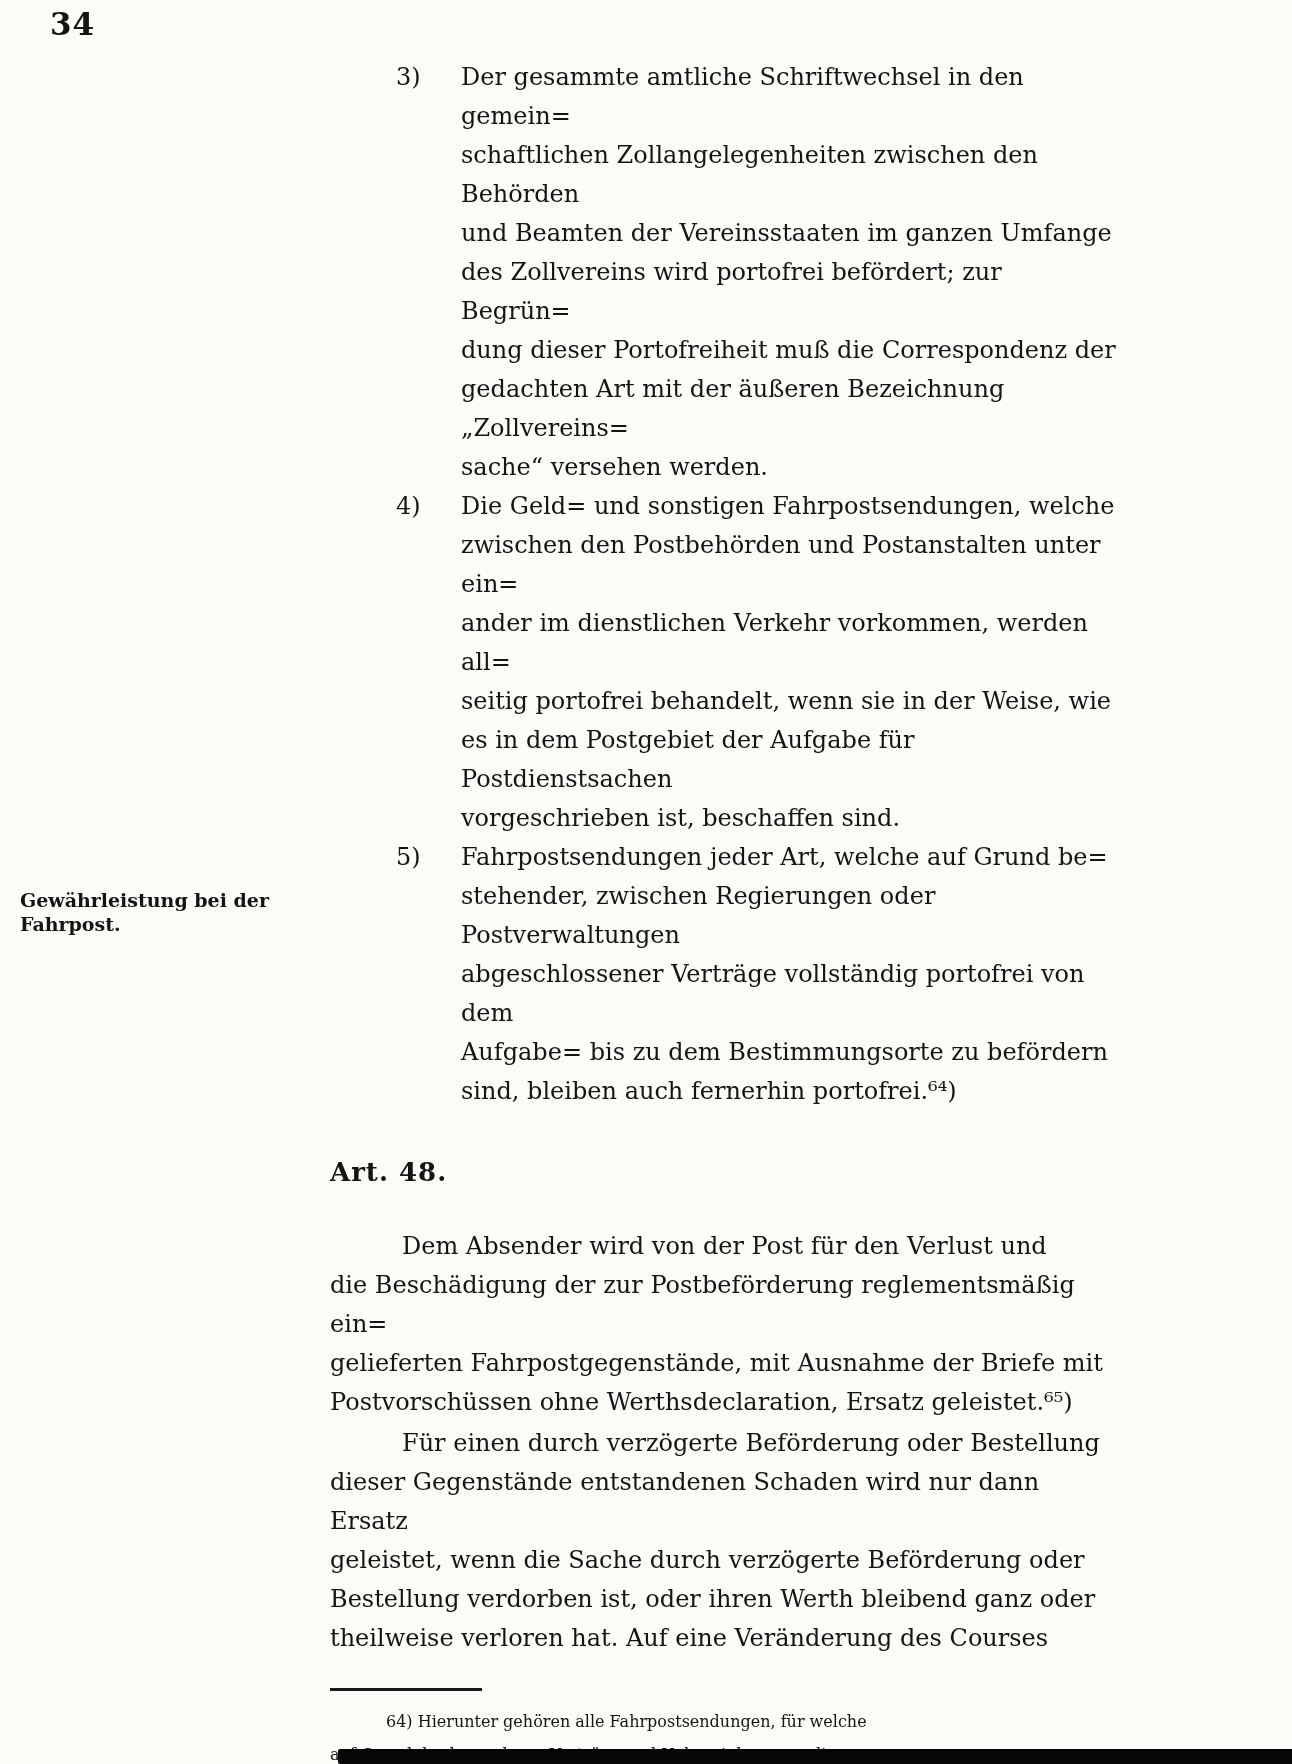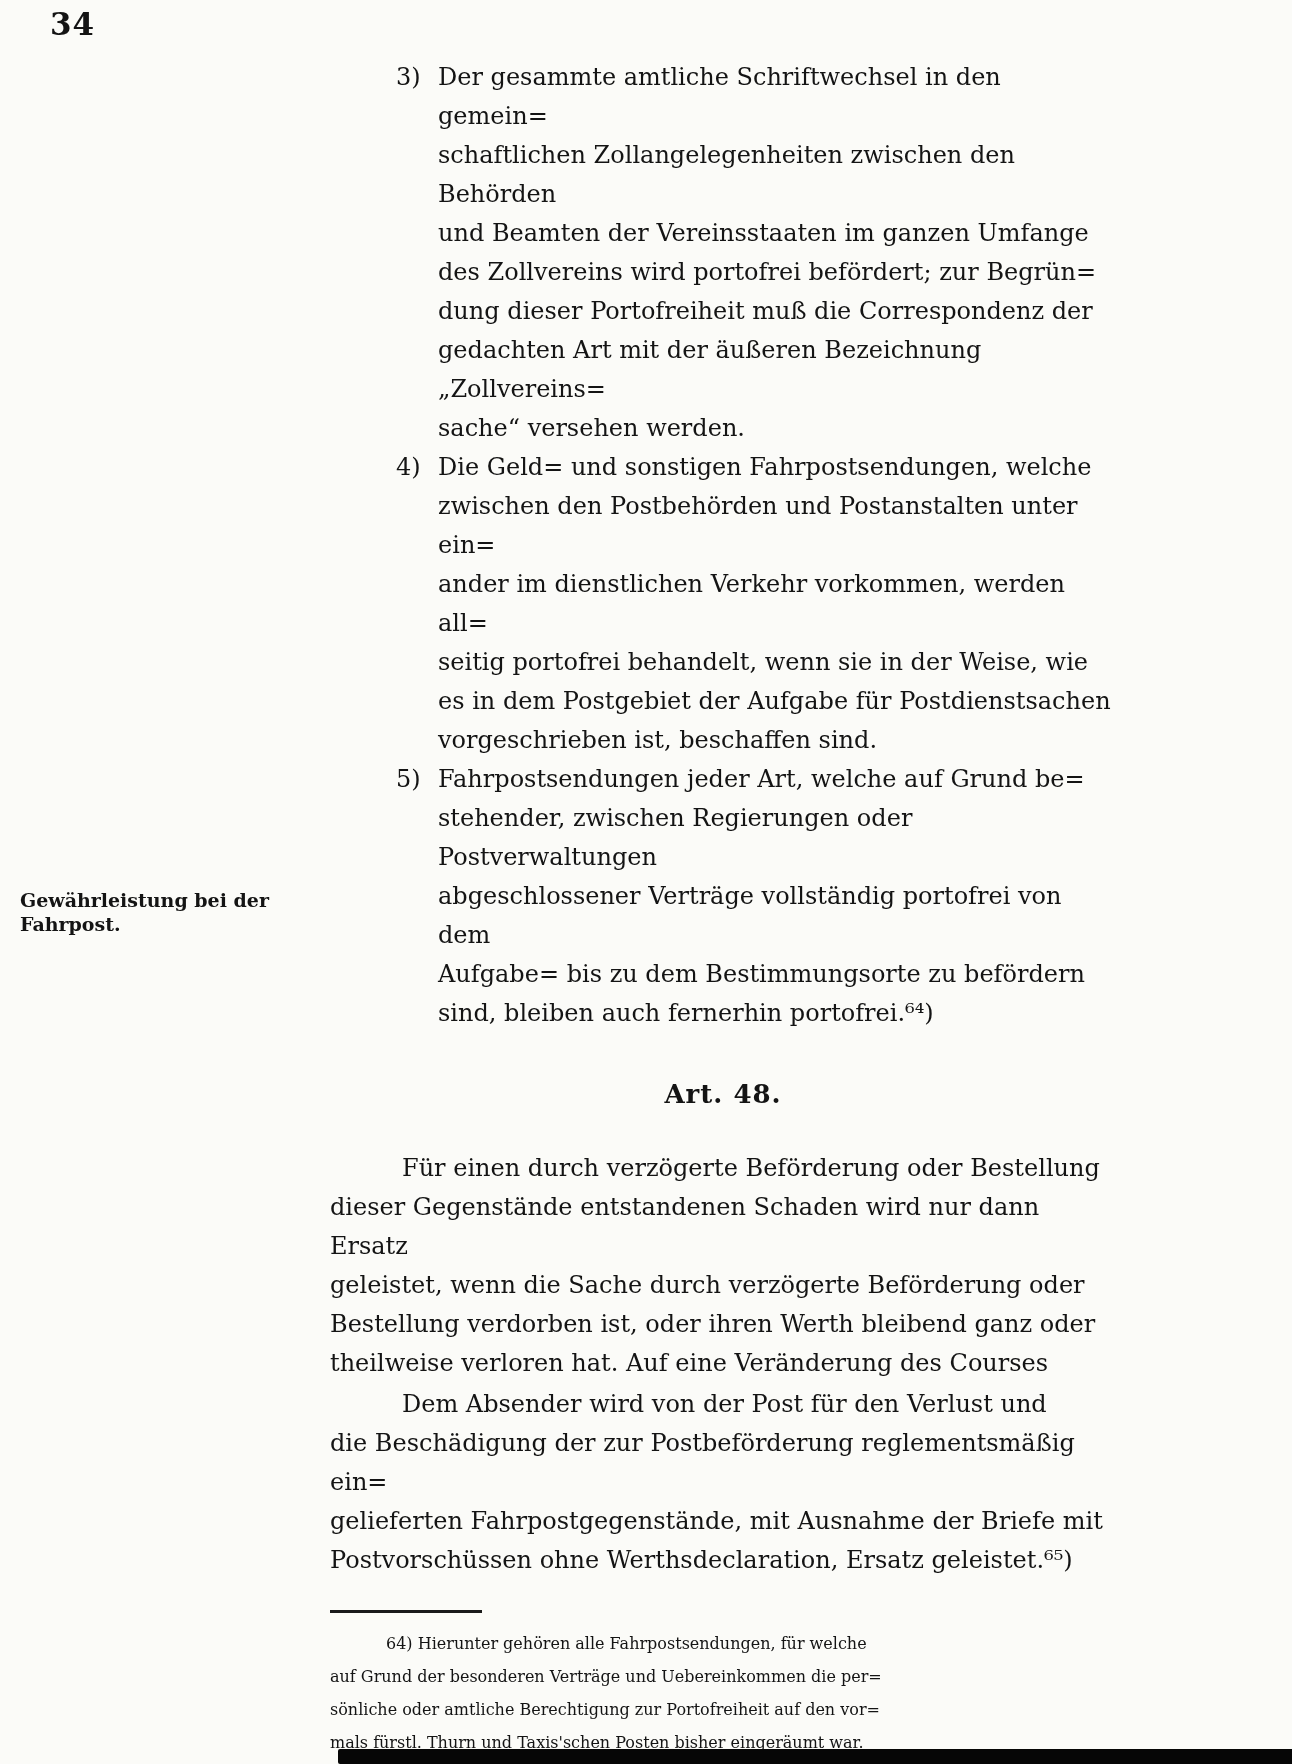--- a/index.html
+++ b/index.html
@@ -27,25 +27,25 @@
   }
 
   .lines { white-space: pre-line; }
 
   .numbered-list { margin: 0 0 0 66px; padding: 0; list-style: none; }
   .numbered-list li {
     display: flex; align-items: flex-start;
     font-size: 24px; line-height: 39px;
   }
   .item-number { flex: 0 0 42px; }
-  .item-text { flex: 1 1 auto; }
+  .item-text { flex: 1 1 auto; margin-left: 23px; }
 
   .article-heading {
     margin: 46px 0 40px 0;
-    text-align: center;
+    text-align: left;
     font-size: 26px; font-weight: bold; letter-spacing: 1px;
   }
 
   .body-para {
     margin: 0 0 2px 0;
     font-size: 24px; line-height: 39px;
     text-indent: 72px;
   }
 
   .footnote-rule {
@@ -101,30 +101,30 @@
         <span class="item-text lines">Fahrpostsendungen jeder Art, welche auf Grund be=
 stehender, zwischen Regierungen oder Postverwaltungen
 abgeschlossener Verträge vollständig portofrei von dem
 Aufgabe= bis zu dem Bestimmungsorte zu befördern
 sind, bleiben auch fernerhin portofrei.⁶⁴)</span>
       </li>
     </ol>
 
     <h2 class="article-heading">Art. 48.</h2>
 
+    <p class="body-para lines">Dem Absender wird von der Post für den Verlust und
+die Beschädigung der zur Postbeförderung reglementsmäßig ein=
+gelieferten Fahrpostgegenstände, mit Ausnahme der Briefe mit
+Postvorschüssen ohne Werthsdeclaration, Ersatz geleistet.⁶⁵)</p>
+
     <p class="body-para lines">Für einen durch verzögerte Beförderung oder Bestellung
 dieser Gegenstände entstandenen Schaden wird nur dann Ersatz
 geleistet, wenn die Sache durch verzögerte Beförderung oder
 Bestellung verdorben ist, oder ihren Werth bleibend ganz oder
 theilweise verloren hat.  Auf eine Veränderung des Courses</p>
-
-    <p class="body-para lines">Dem Absender wird von der Post für den Verlust und
-die Beschädigung der zur Postbeförderung reglementsmäßig ein=
-gelieferten Fahrpostgegenstände, mit Ausnahme der Briefe mit
-Postvorschüssen ohne Werthsdeclaration, Ersatz geleistet.⁶⁵)</p>
 
     <div class="footnote-rule"></div>
 
     <section>
       <p class="fn lines">64) Hierunter gehören alle Fahrpostsendungen, für welche
 auf Grund der besonderen Verträge und Uebereinkommen die per=
 sönliche oder amtliche Berechtigung zur Portofreiheit auf den vor=
 mals fürstl. Thurn und Taxis'schen Posten bisher eingeräumt war.</p>
       <p class="fn lines">Ebenso bleiben hinsichtlich der Fahrpostportofreiheit der fürstl.
 Thurn und Taxis'schen Verwaltungsstellen und der solche Ver=

